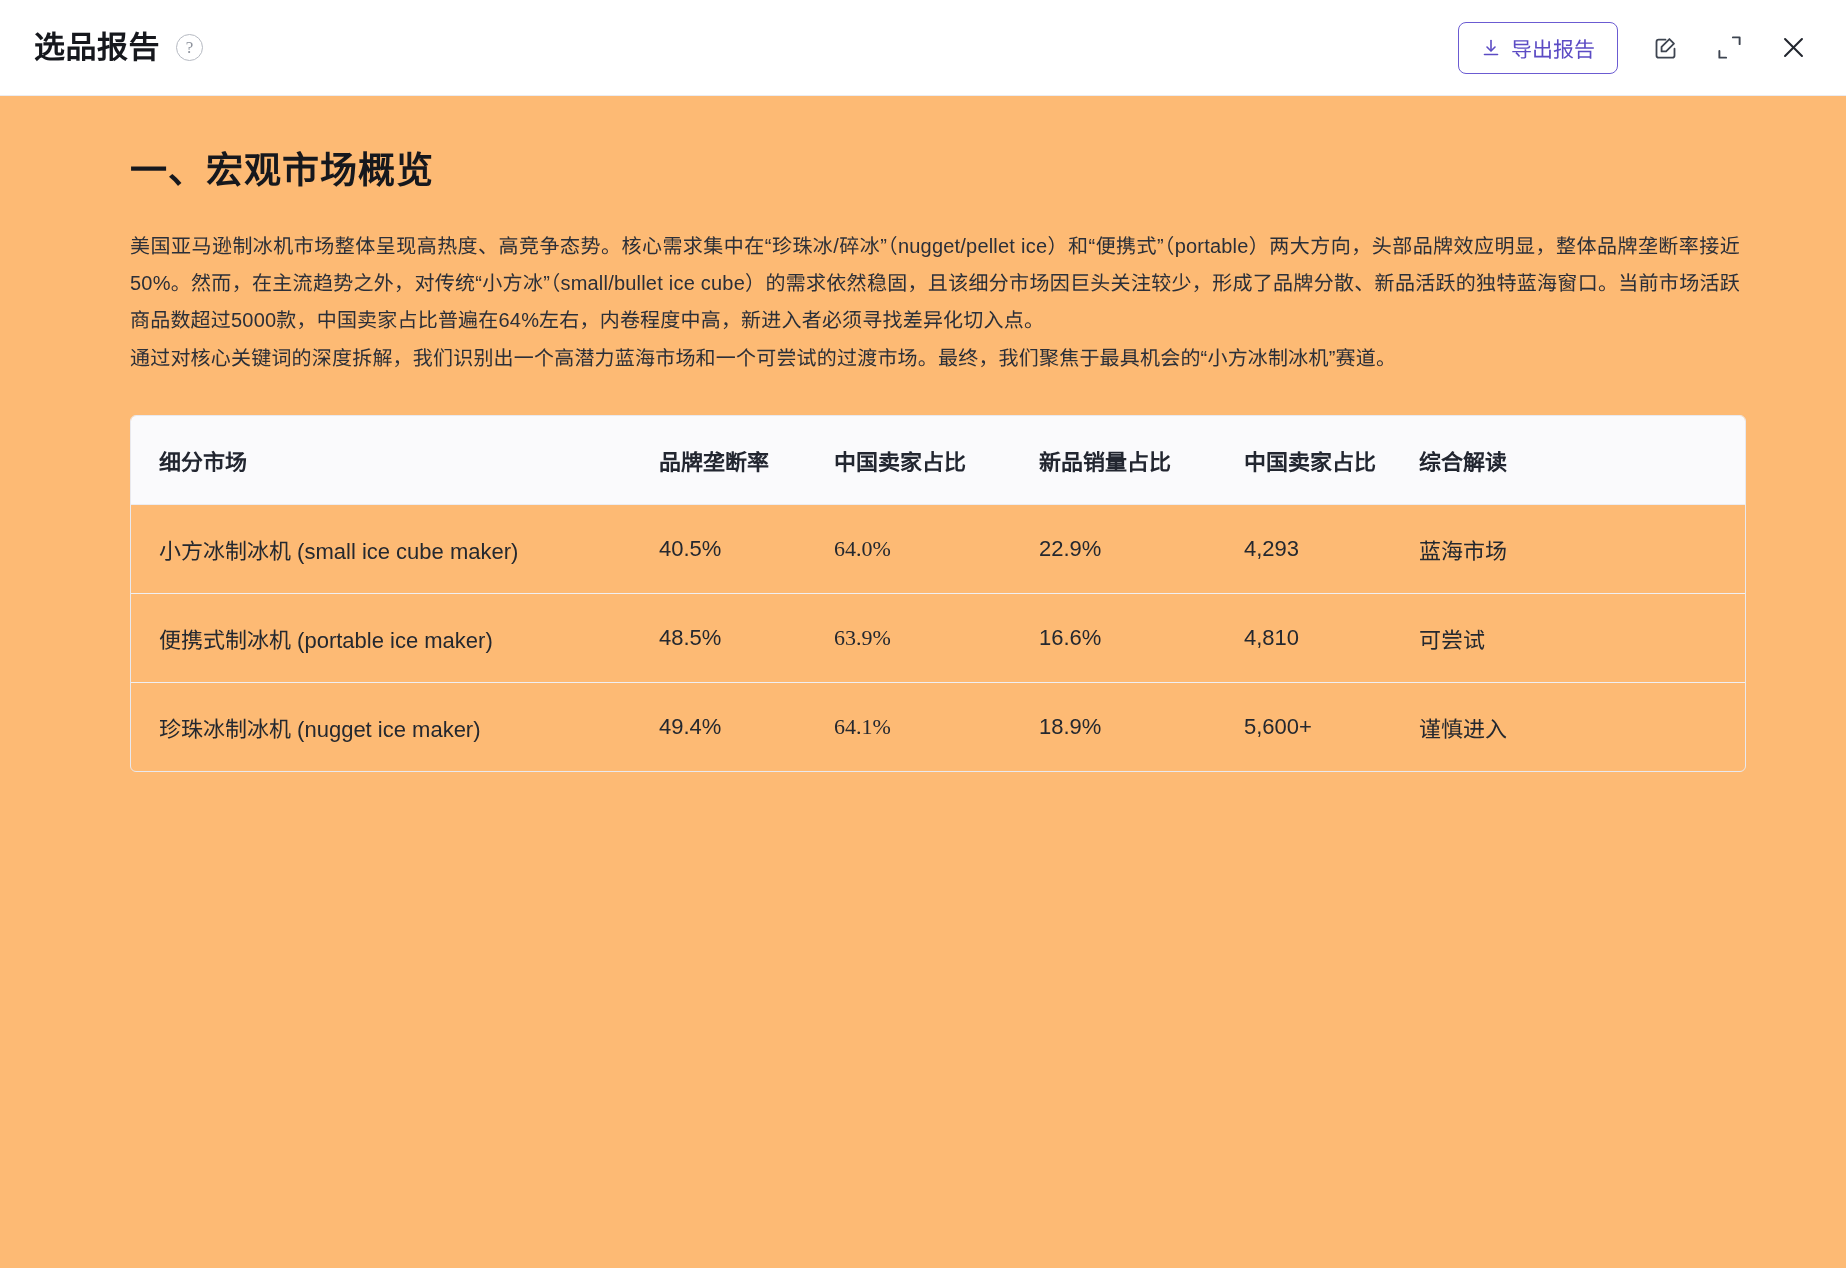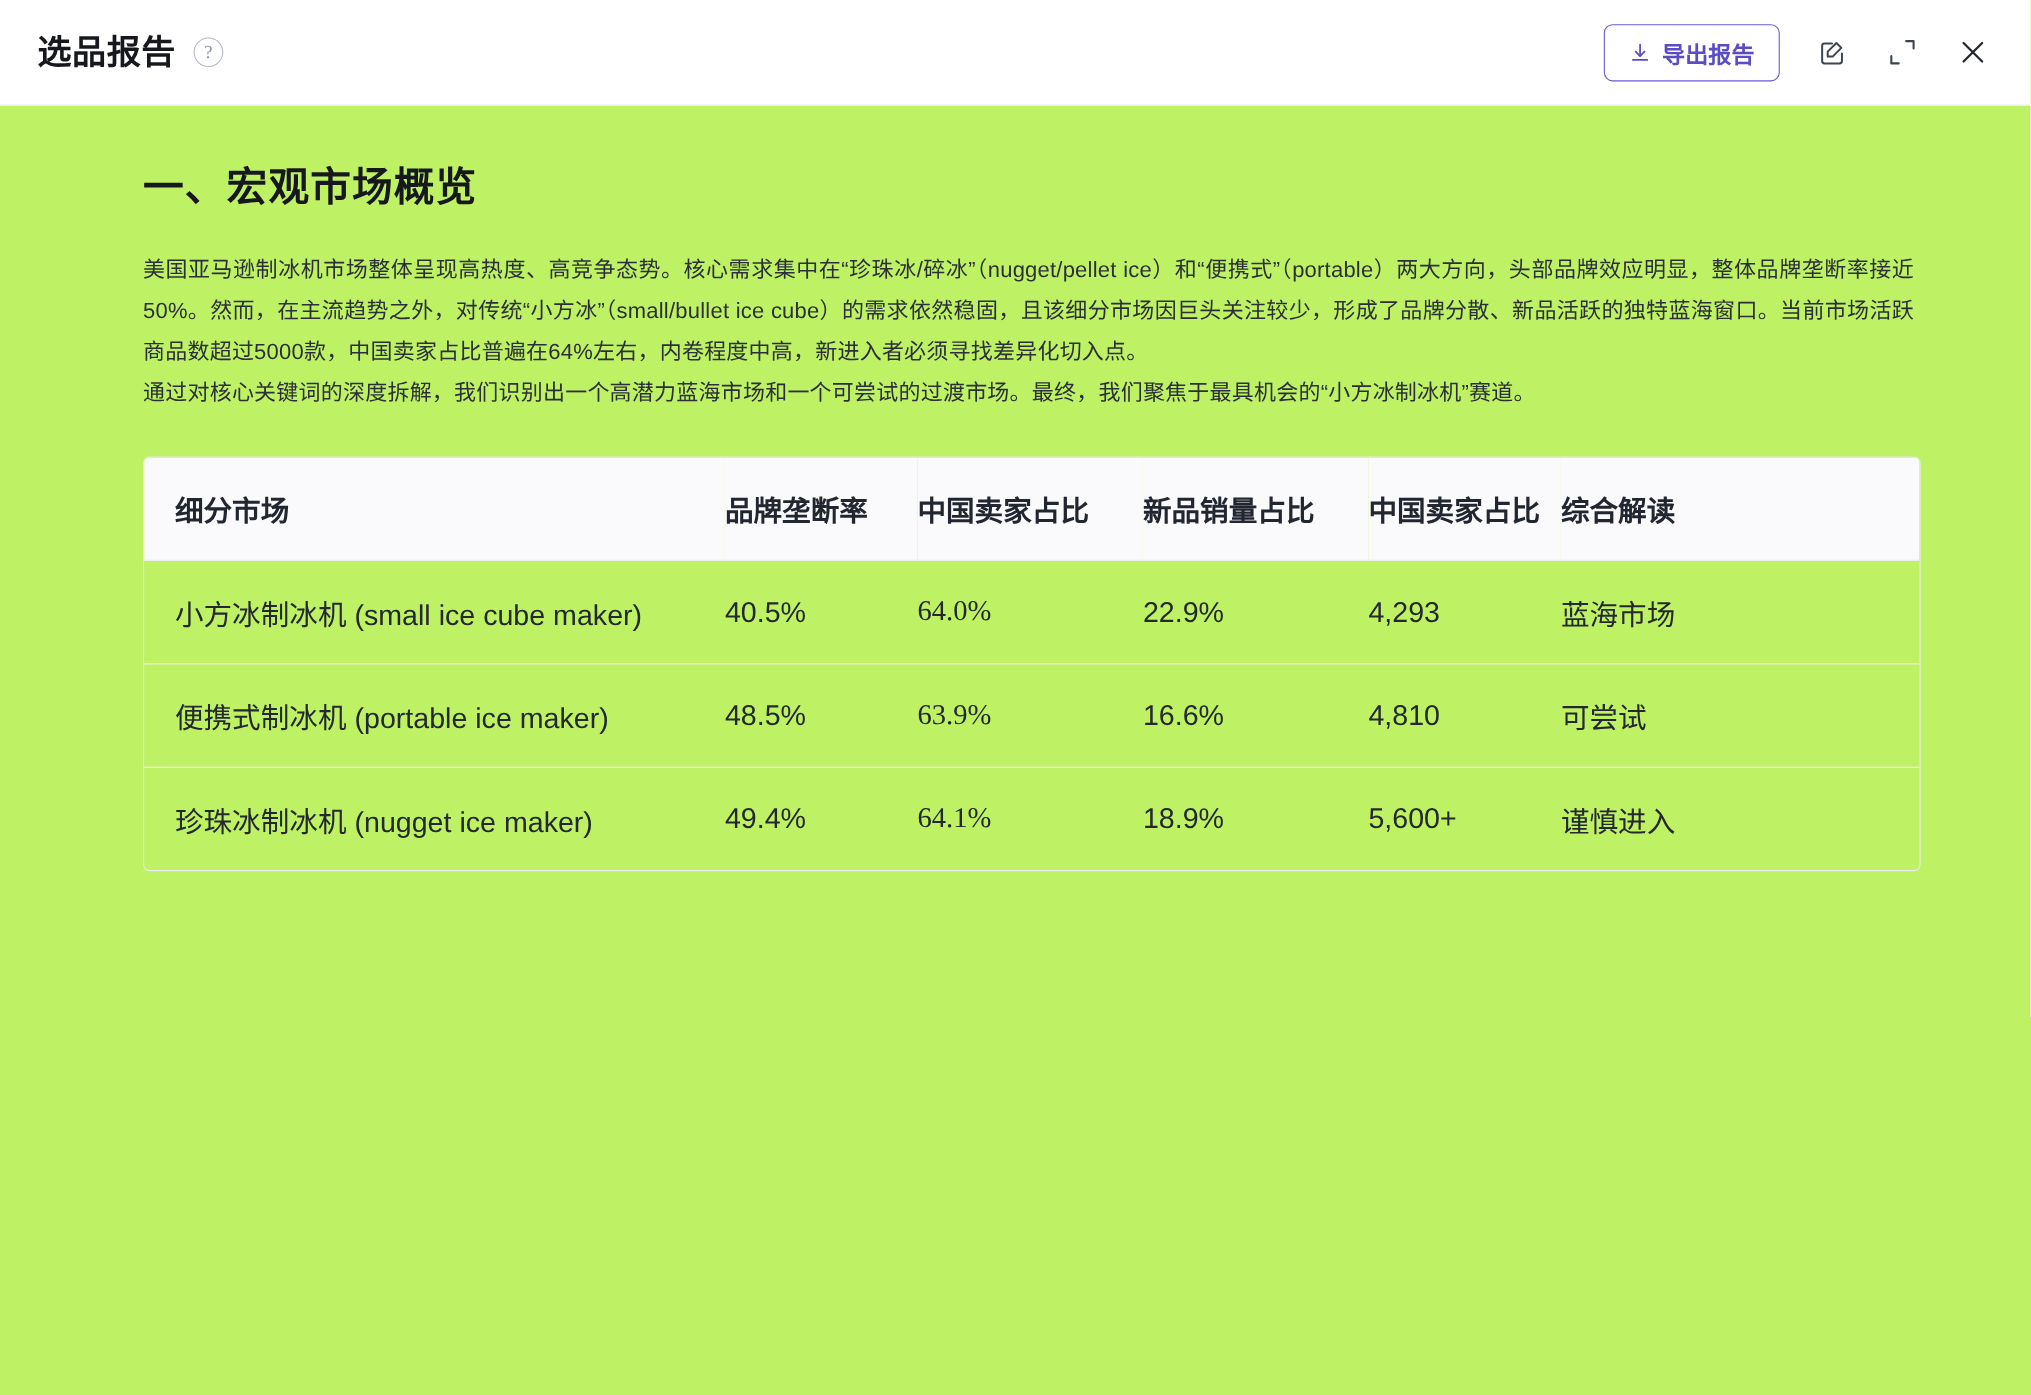--- a/index.html
+++ b/index.html
@@ -12,21 +12,21 @@
     height: 1268px;
     font-family: "Liberation Sans", "DejaVu Sans", sans-serif;
     color: #1f2329;
     overflow: hidden;
   }
 
   .window {
     position: relative;
     width: 1846px;
     height: 1268px;
-    background: #bef264;
+    background: #fdba74;
     box-sizing: border-box;
   }
 
   
   .header {
     height: 96px;
     box-sizing: border-box;
     padding: 0 36px 0 34px;
     display: flex;
     align-items: center;
@@ -58,21 +58,20 @@
     justify-content: center;
     cursor: pointer;
     box-sizing: border-box;
     font-family: "Liberation Serif", serif;
   }
 
   .header-right {
     display: flex;
     align-items: center;
     gap: 30px;
-    font-weight: bold;
   }
   .export-btn {
     display: flex;
     align-items: center;
     gap: 10px;
     height: 52px;
     padding: 0 22px;
     border: 1.6px solid #6b5bd2;
     border-radius: 8px;
     color: #5b4bc4;
@@ -130,21 +129,21 @@
   .table-wrap {
     margin-top: 38px;
     border: 1px solid #e9e9ee;
     border-radius: 6px;
     overflow: hidden;
     max-width: 1625px;
   }
   table {
     border-collapse: collapse;
     width: 100%;
-    font-size: 26px;
+    font-size: 22px;
   }
   thead th {
     background: #fafafc;
     text-align: left;
     font-weight: 600;
     color: #222630;
     padding: 28px 0 28px 0;
     border-bottom: 1px solid #ececf0;
     white-space: nowrap;
   }

